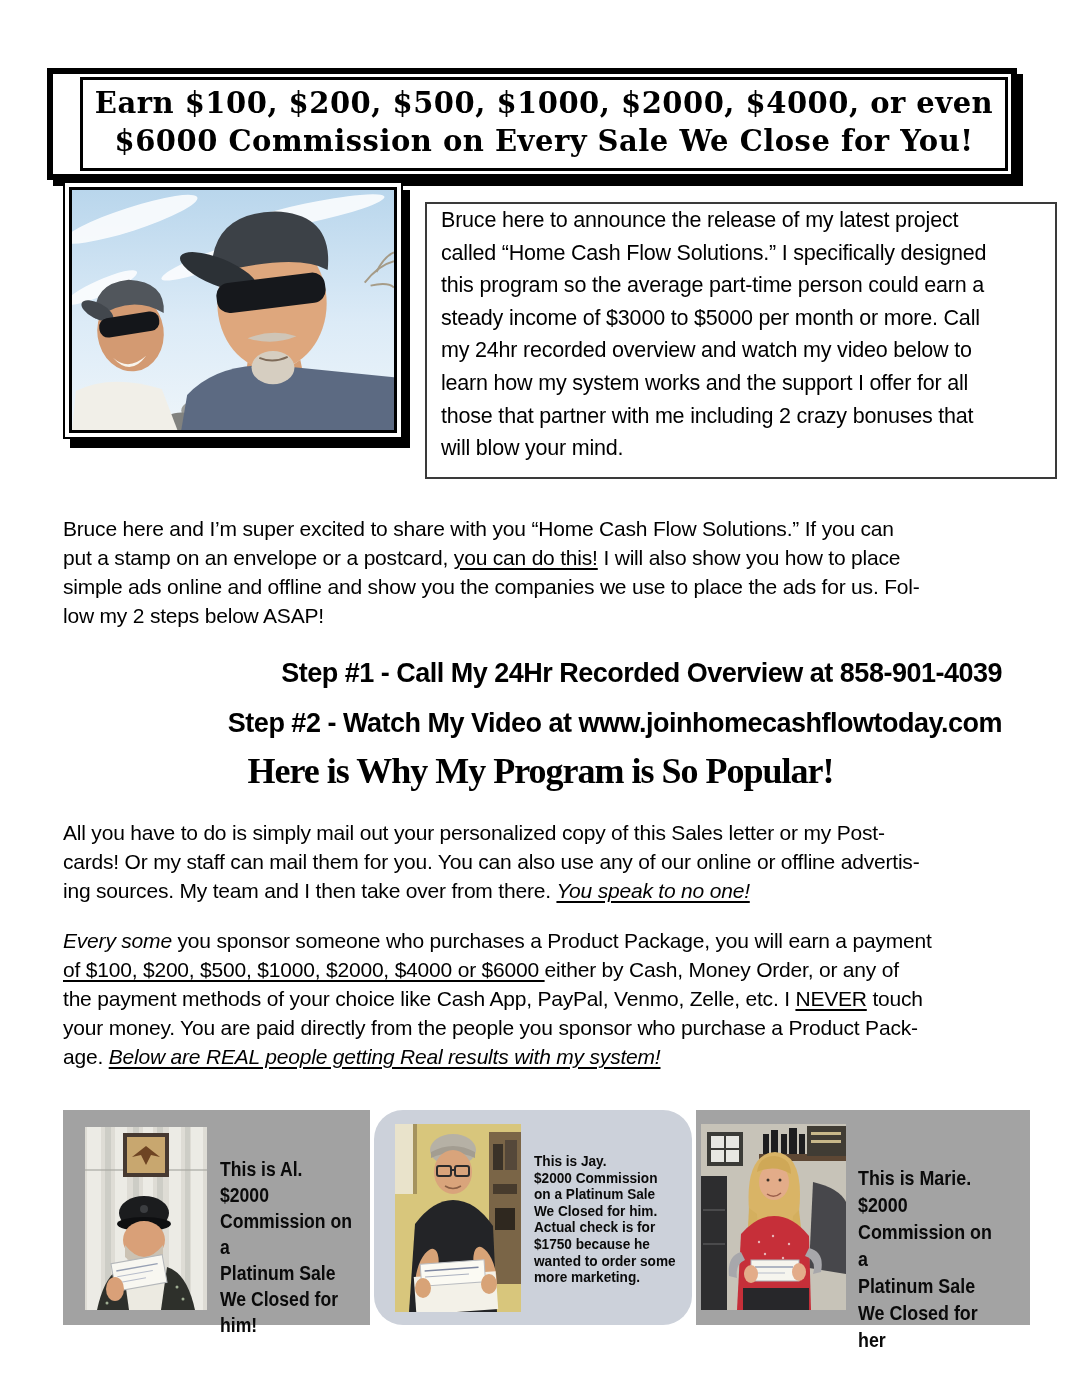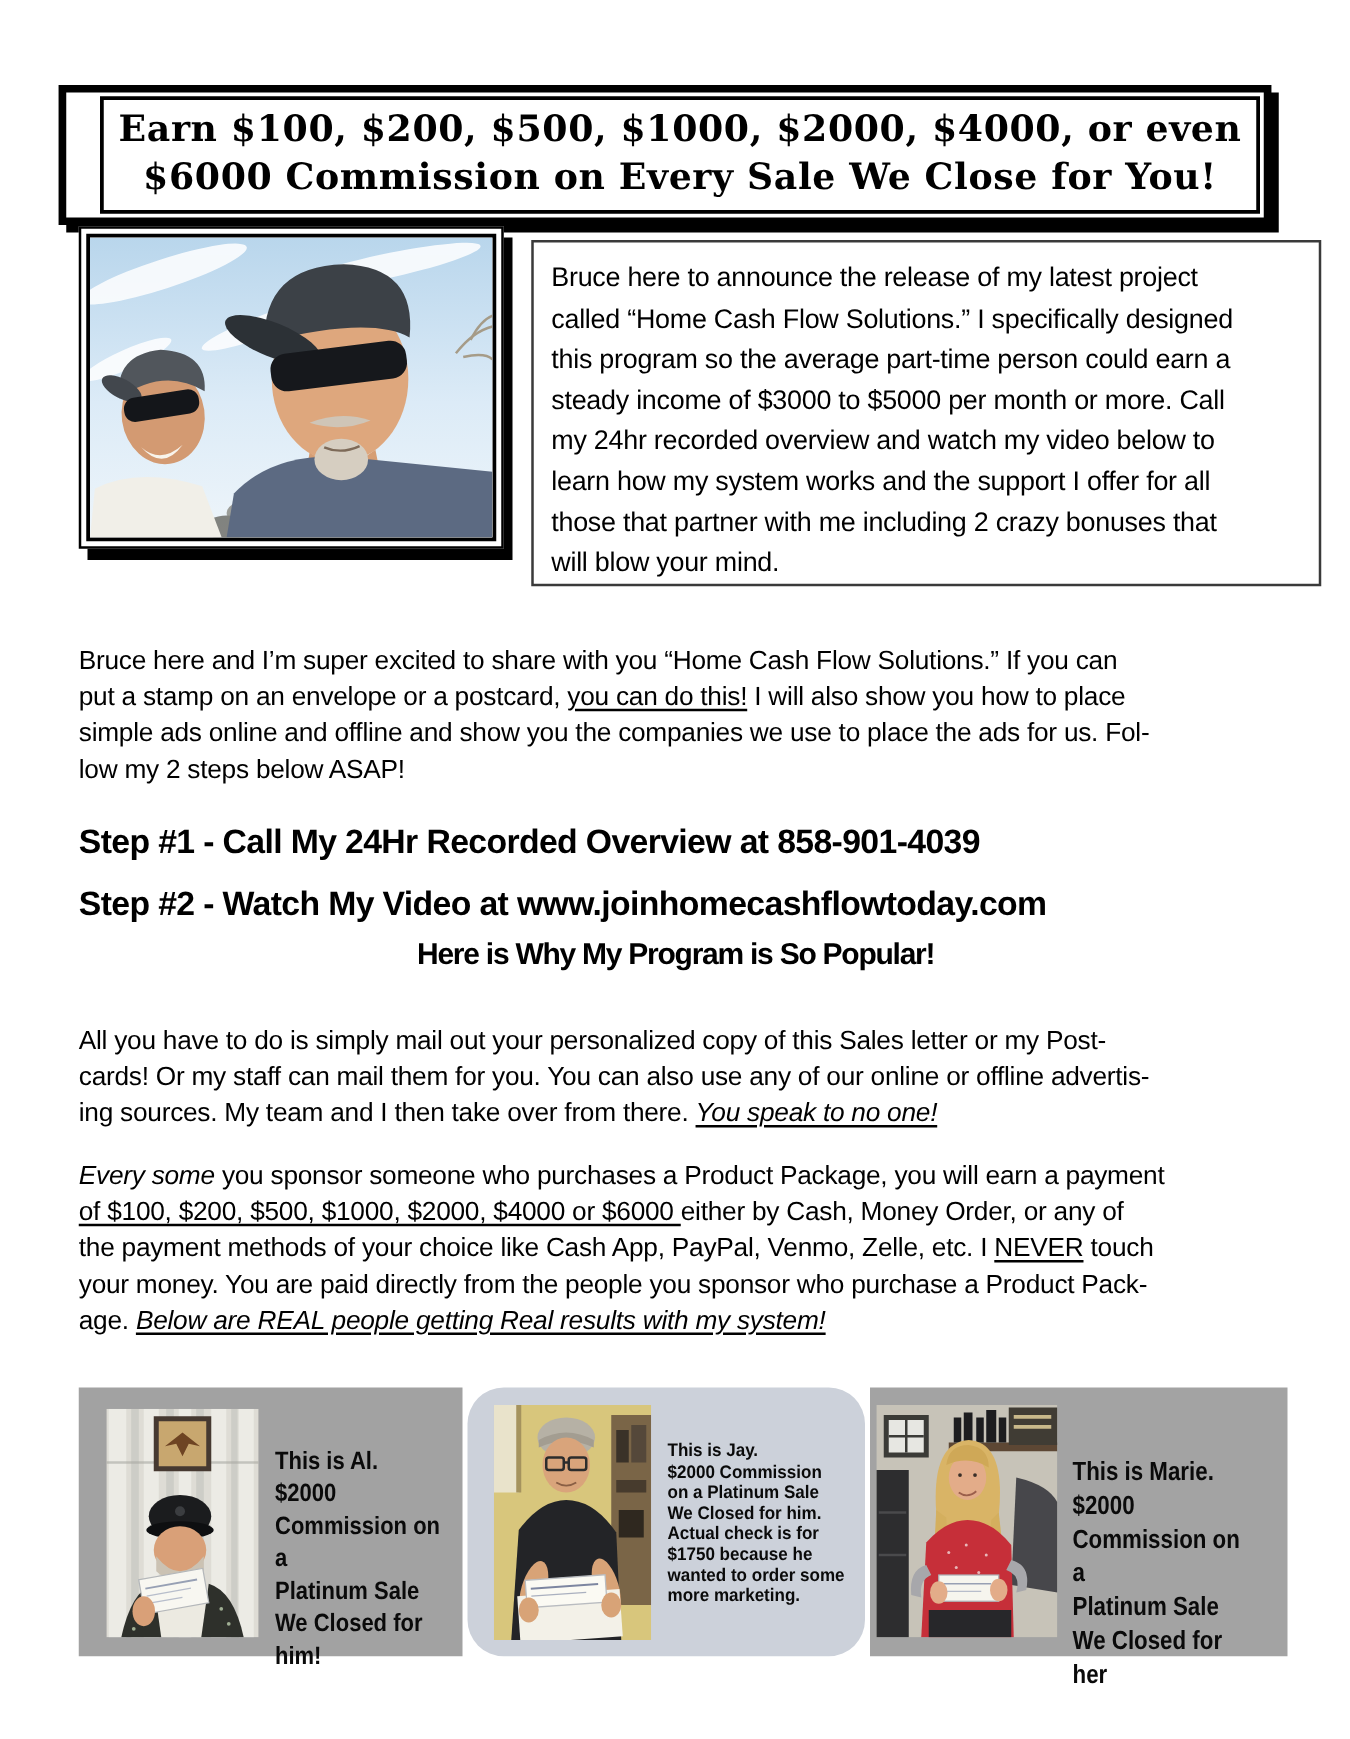--- a/index.html
+++ b/index.html
@@ -14,39 +14,39 @@
   .headline-text{font-family:"DejaVu Serif","Liberation Serif",serif;font-weight:bold;
     font-size:29px;line-height:38px;text-align:center;white-space:pre-line;letter-spacing:.5px;}
 
   
   .photo-frame{position:absolute;left:63px;top:181px;width:340px;height:258px;background:#fff;
     border:2px solid #000;padding:4px;box-sizing:border-box;box-shadow:7px 9px 0 #000;}
   .photo-frame-inner{border:3px solid #000;width:100%;height:100%;box-sizing:border-box;overflow:hidden;}
   .photo-frame-inner svg{display:block;width:100%;height:100%;}
 
   
-  .intro-box{position:absolute;left:425px;top:192px;width:632px;height:277px;box-sizing:border-box;
-    border:2px solid #3a3a3a;padding:12px 14px;}
+  .intro-box{position:absolute;left:425px;top:202px;width:632px;height:277px;box-sizing:border-box;
+    border:2px solid #3a3a3a;padding:0 14px;}
   .intro-box .rich{margin:0;font-size:21.5px;line-height:32.6px;white-space:pre-line;letter-spacing:-0.2px;}
 
   .greeting{position:absolute;left:63px;top:468px;margin:0;font-size:22px;}
 
   .body-para{position:absolute;left:63px;width:958px;margin:0;font-size:21px;line-height:29px;
     white-space:pre-line;letter-spacing:-0.2px;}
   #para1{top:514px;}
   #para2{top:818px;}
   #para3{top:926px;}
 
-  .step{position:absolute;left:63px;width:955px;text-align:left;font-weight:bold;font-size:27px;
+  .step{position:absolute;left:47px;width:955px;text-align:right;font-weight:bold;font-size:27px;
     letter-spacing:-0.5px;}
   #step1{top:658px;}
   #step2{top:708px;}
 
   .section-heading{position:absolute;left:63px;top:750px;width:955px;margin:0;text-align:center;
-    font-size:24px;font-weight:bold;letter-spacing:-1px;}
+    font-size:36px;font-weight:bold;letter-spacing:-1px;font-family:Liberation Serif, serif;}
 
   .rich span.b{font-weight:normal;}
   .rich span.i{font-style:italic;}
   .rich span.u{text-decoration:underline;text-decoration-thickness:2px;text-underline-offset:3px;}
 
   
   .panel{position:absolute;top:1110px;height:215px;}
   #panel-al{left:63px;width:307px;}
   #panel-jay{left:374px;width:318px;}
   #panel-marie{left:696px;width:334px;}

